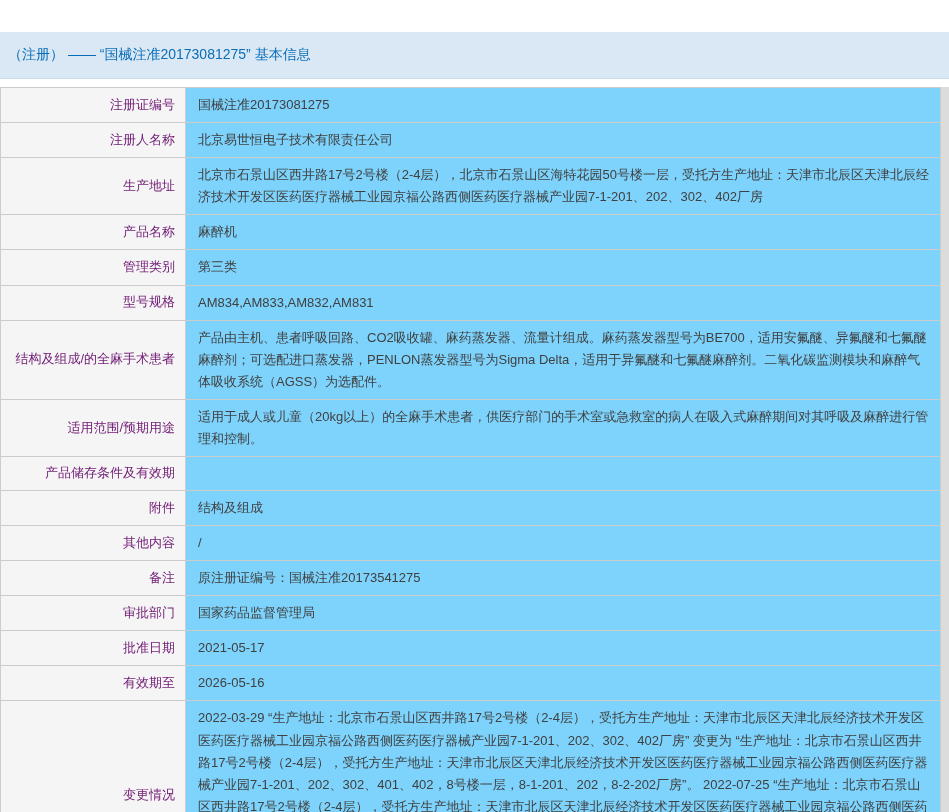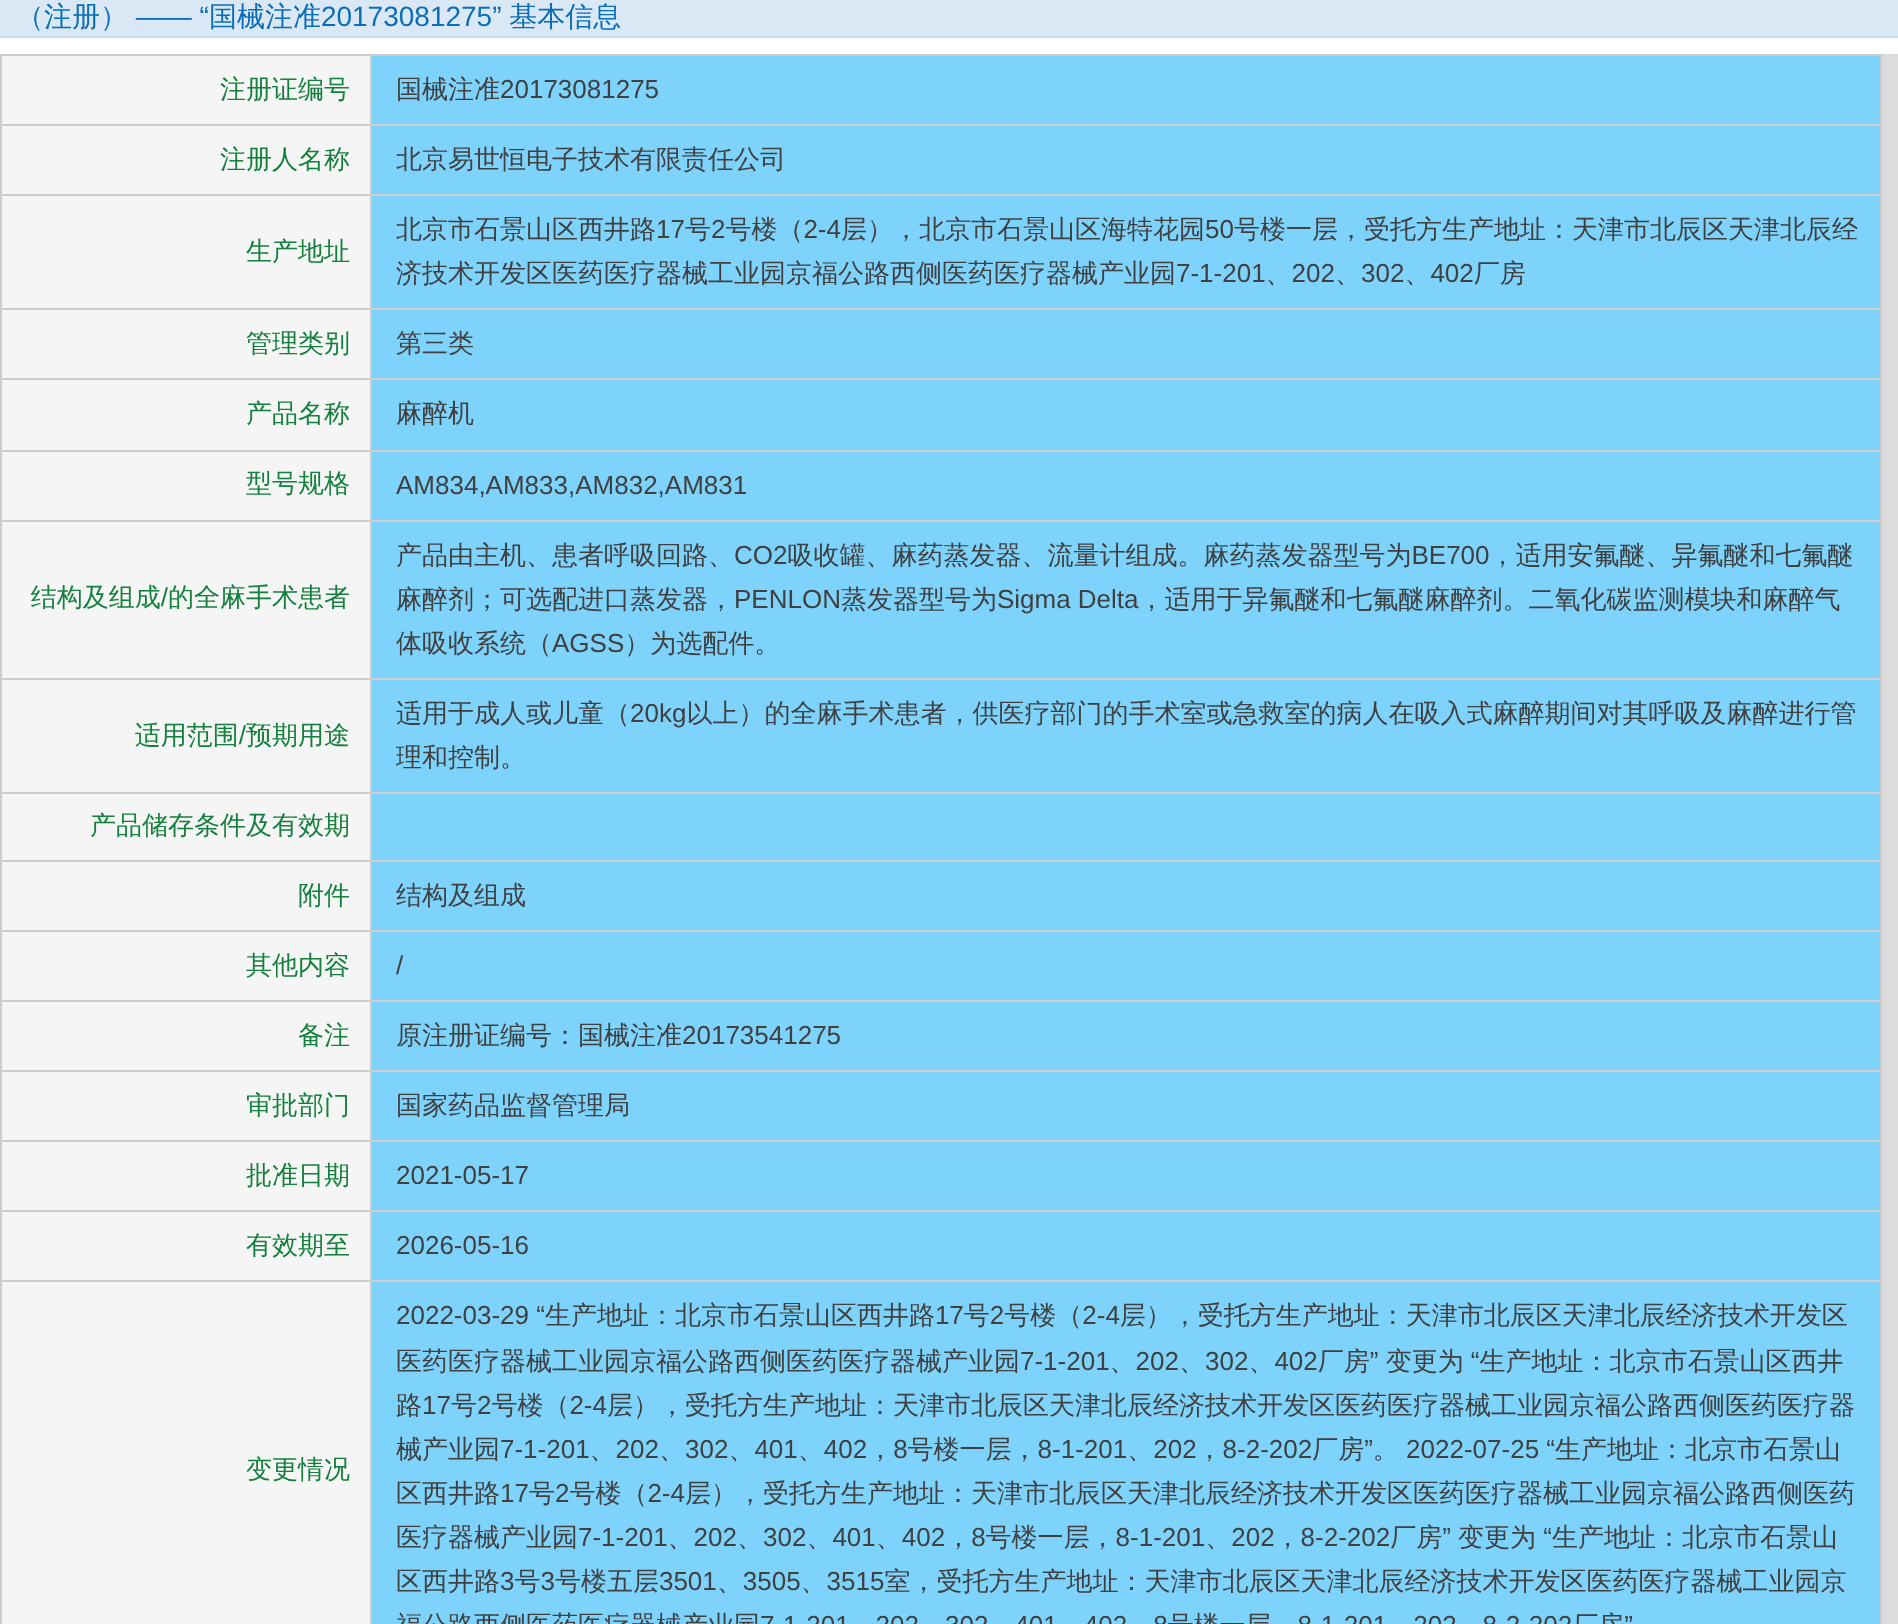--- a/index.html
+++ b/index.html
@@ -8,42 +8,43 @@
     font-family:"Liberation Sans","DejaVu Sans",sans-serif;
     font-size:13px;
     color:#404040;
     width:949px;
   }
   .page { width:949px; min-height:812px; background:#ffffff; }
 
   .header-bar {
     background:#d9e8f4;
     border-bottom:1px solid #c6dcee;
-    padding:0 8px;
+    padding:14px 8px;
     font-size:14px;
     color:#0a6db8;
+    margin-top:32px;
   }
 
   .gap { height:8px; background:#ffffff; }
 
   .body-row { display:flex; align-items:stretch; }
   .right-gutter { width:8px; background:#dcdcdc; }
 
   table.info {
     border-collapse:collapse;
     width:941px;
     table-layout:fixed;
     background:#fff;
   }
   table.info th {
     width:185px;
     background:#f5f5f5;
     text-align:right;
     font-weight:normal;
-    color:#15803d;
+    color:#701a75;
     padding:6px 10px 6px 6px;
     border:1px solid #cccccc;
     vertical-align:middle;
     line-height:1.6;
     height:30px;
   }
   table.info td {
     padding:6px 10px 6px 12px;
     border:1px solid #cccccc;
     background:#7dd3fc;
@@ -74,26 +75,26 @@
       </tr>
       <tr>
         <th>注册人名称</th>
         <td>北京易世恒电子技术有限责任公司</td>
       </tr>
       <tr>
         <th>生产地址</th>
         <td>北京市石景山区西井路17号2号楼（2-4层），北京市石景山区海特花园50号楼一层，受托方生产地址：天津市北辰区天津北辰经济技术开发区医药医疗器械工业园京福公路西侧医药医疗器械产业园7-1-201、202、302、402厂房</td>
       </tr>
       <tr>
+        <th>产品名称</th>
+        <td>麻醉机</td>
+      </tr>
+      <tr>
         <th>管理类别</th>
         <td>第三类</td>
-      </tr>
-      <tr>
-        <th>产品名称</th>
-        <td>麻醉机</td>
       </tr>
       <tr>
         <th>型号规格</th>
         <td>AM834,AM833,AM832,AM831</td>
       </tr>
       <tr>
         <th>结构及组成/的全麻手术患者</th>
         <td>产品由主机、患者呼吸回路、CO2吸收罐、麻药蒸发器、流量计组成。麻药蒸发器型号为BE700，适用安氟醚、异氟醚和七氟醚麻醉剂；可选配进口蒸发器，PENLON蒸发器型号为Sigma Delta，适用于异氟醚和七氟醚麻醉剂。二氧化碳监测模块和麻醉气体吸收系统（AGSS）为选配件。</td>
       </tr>
       <tr>

